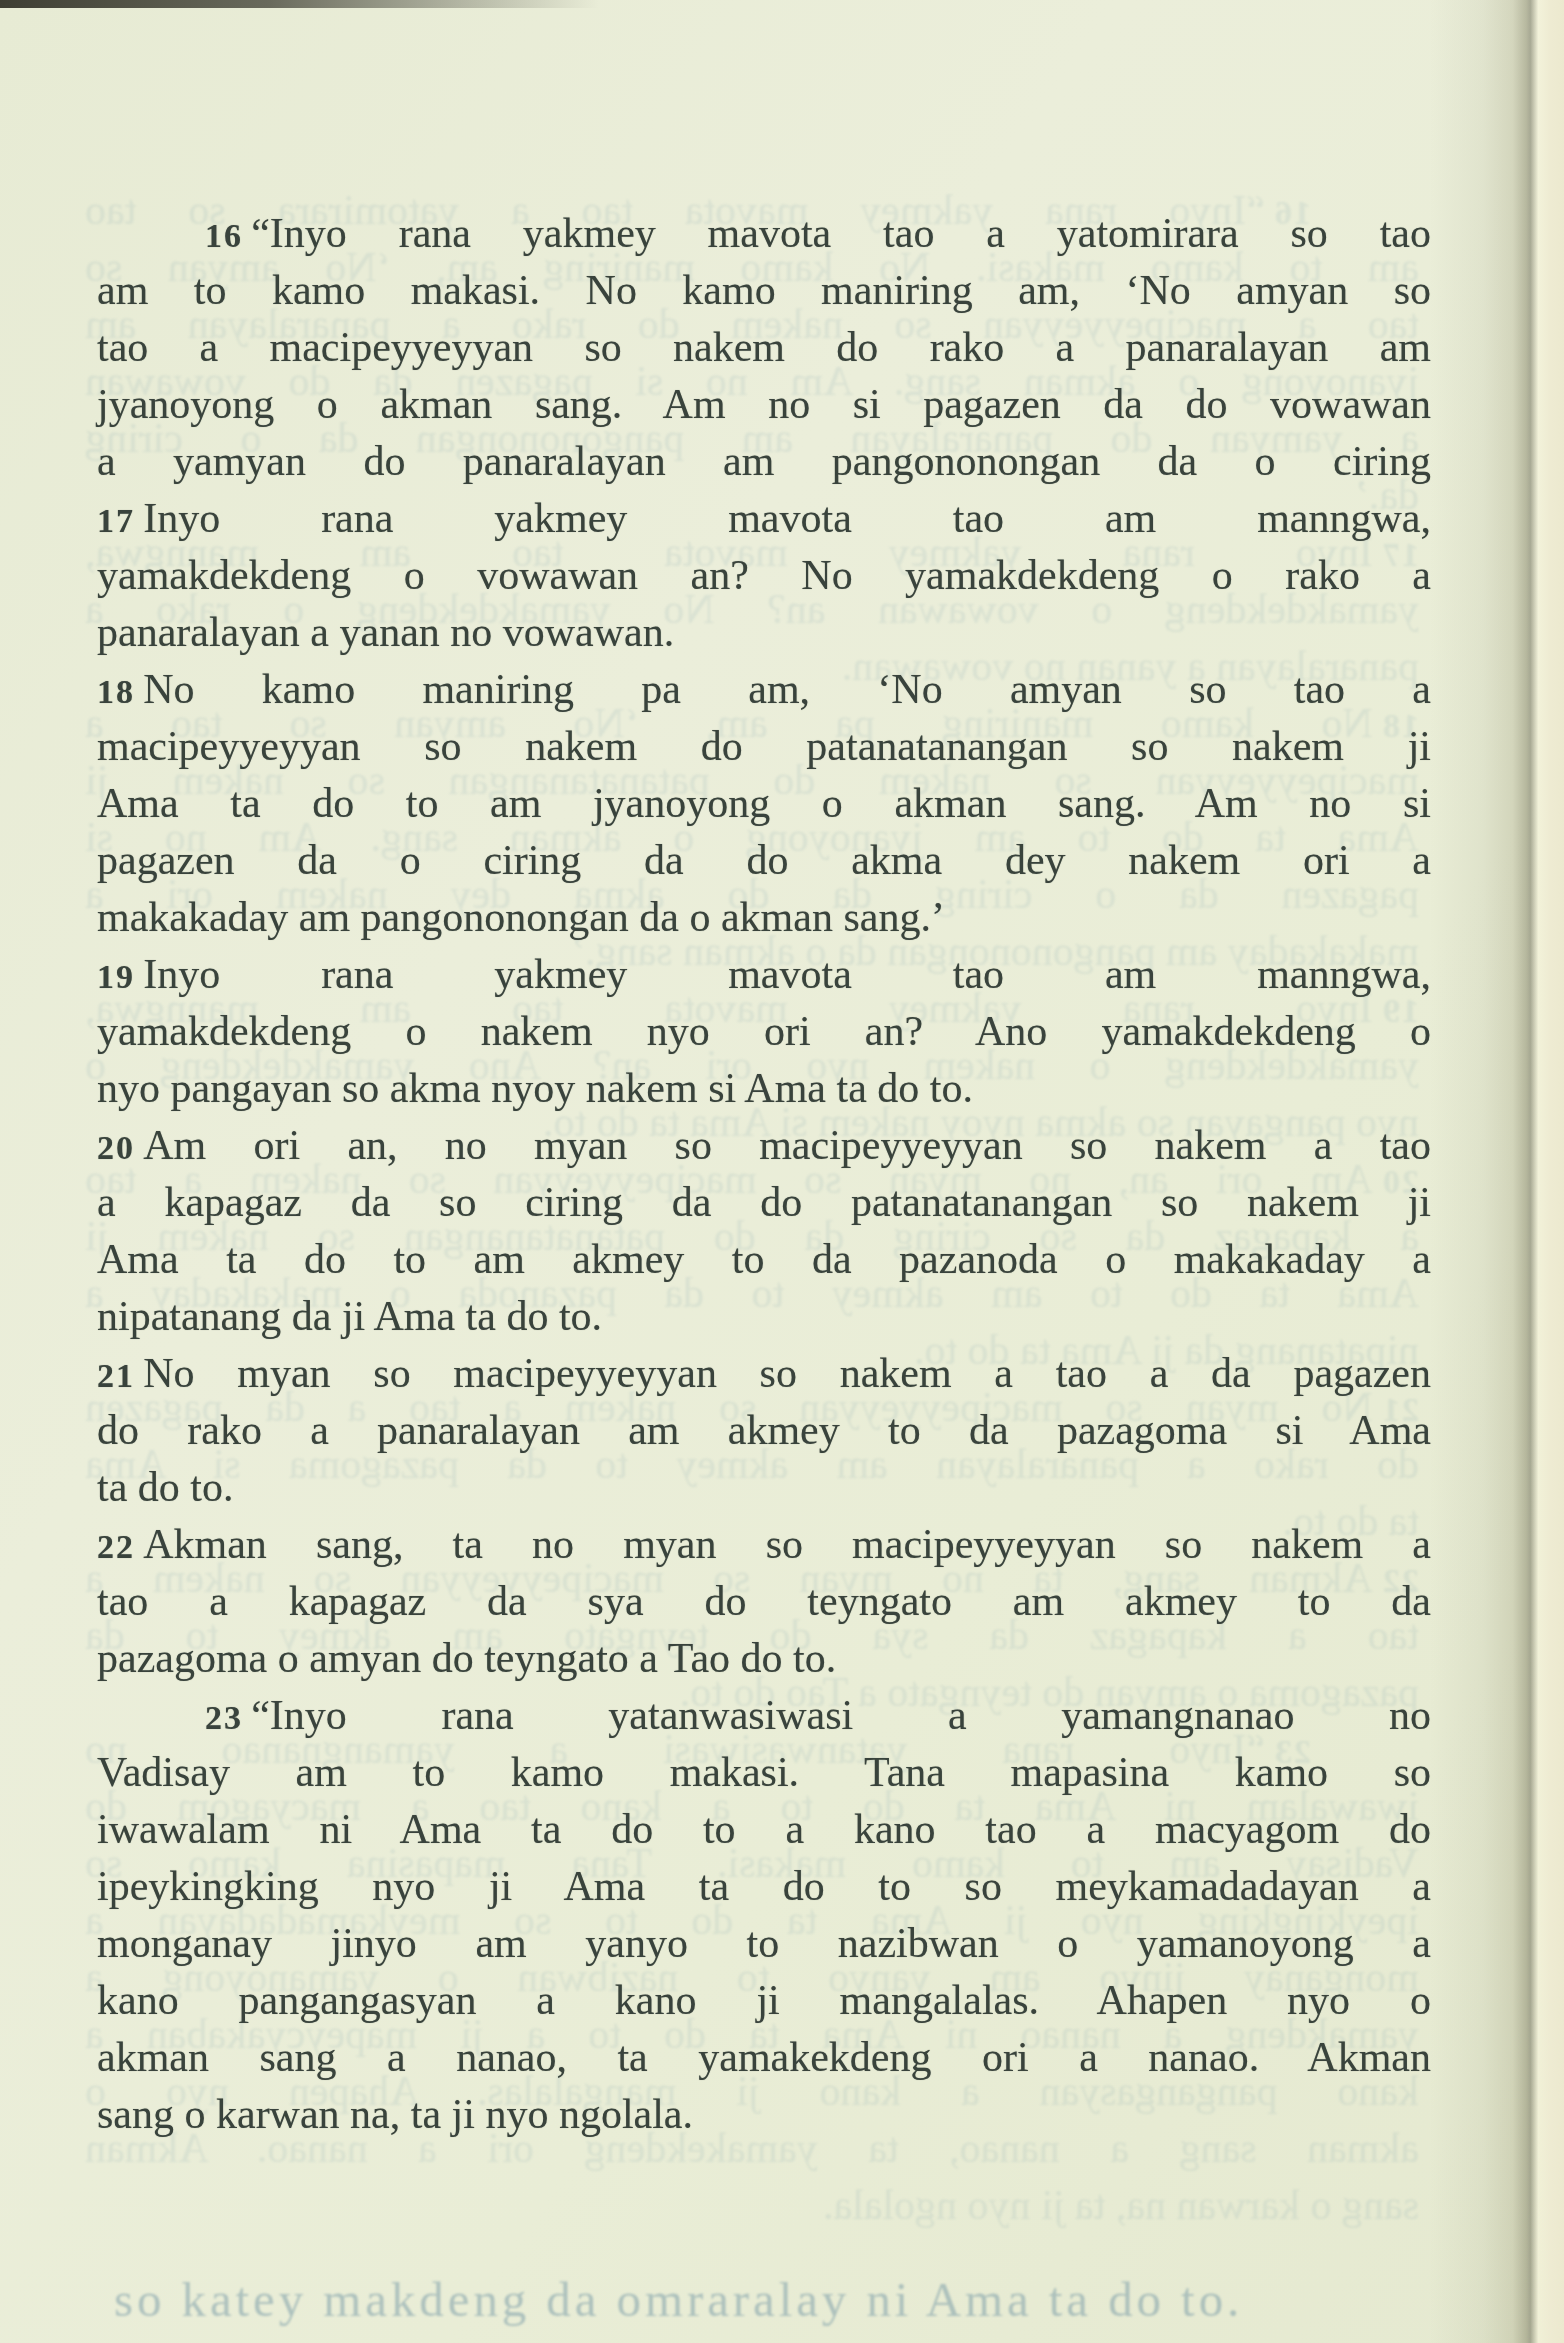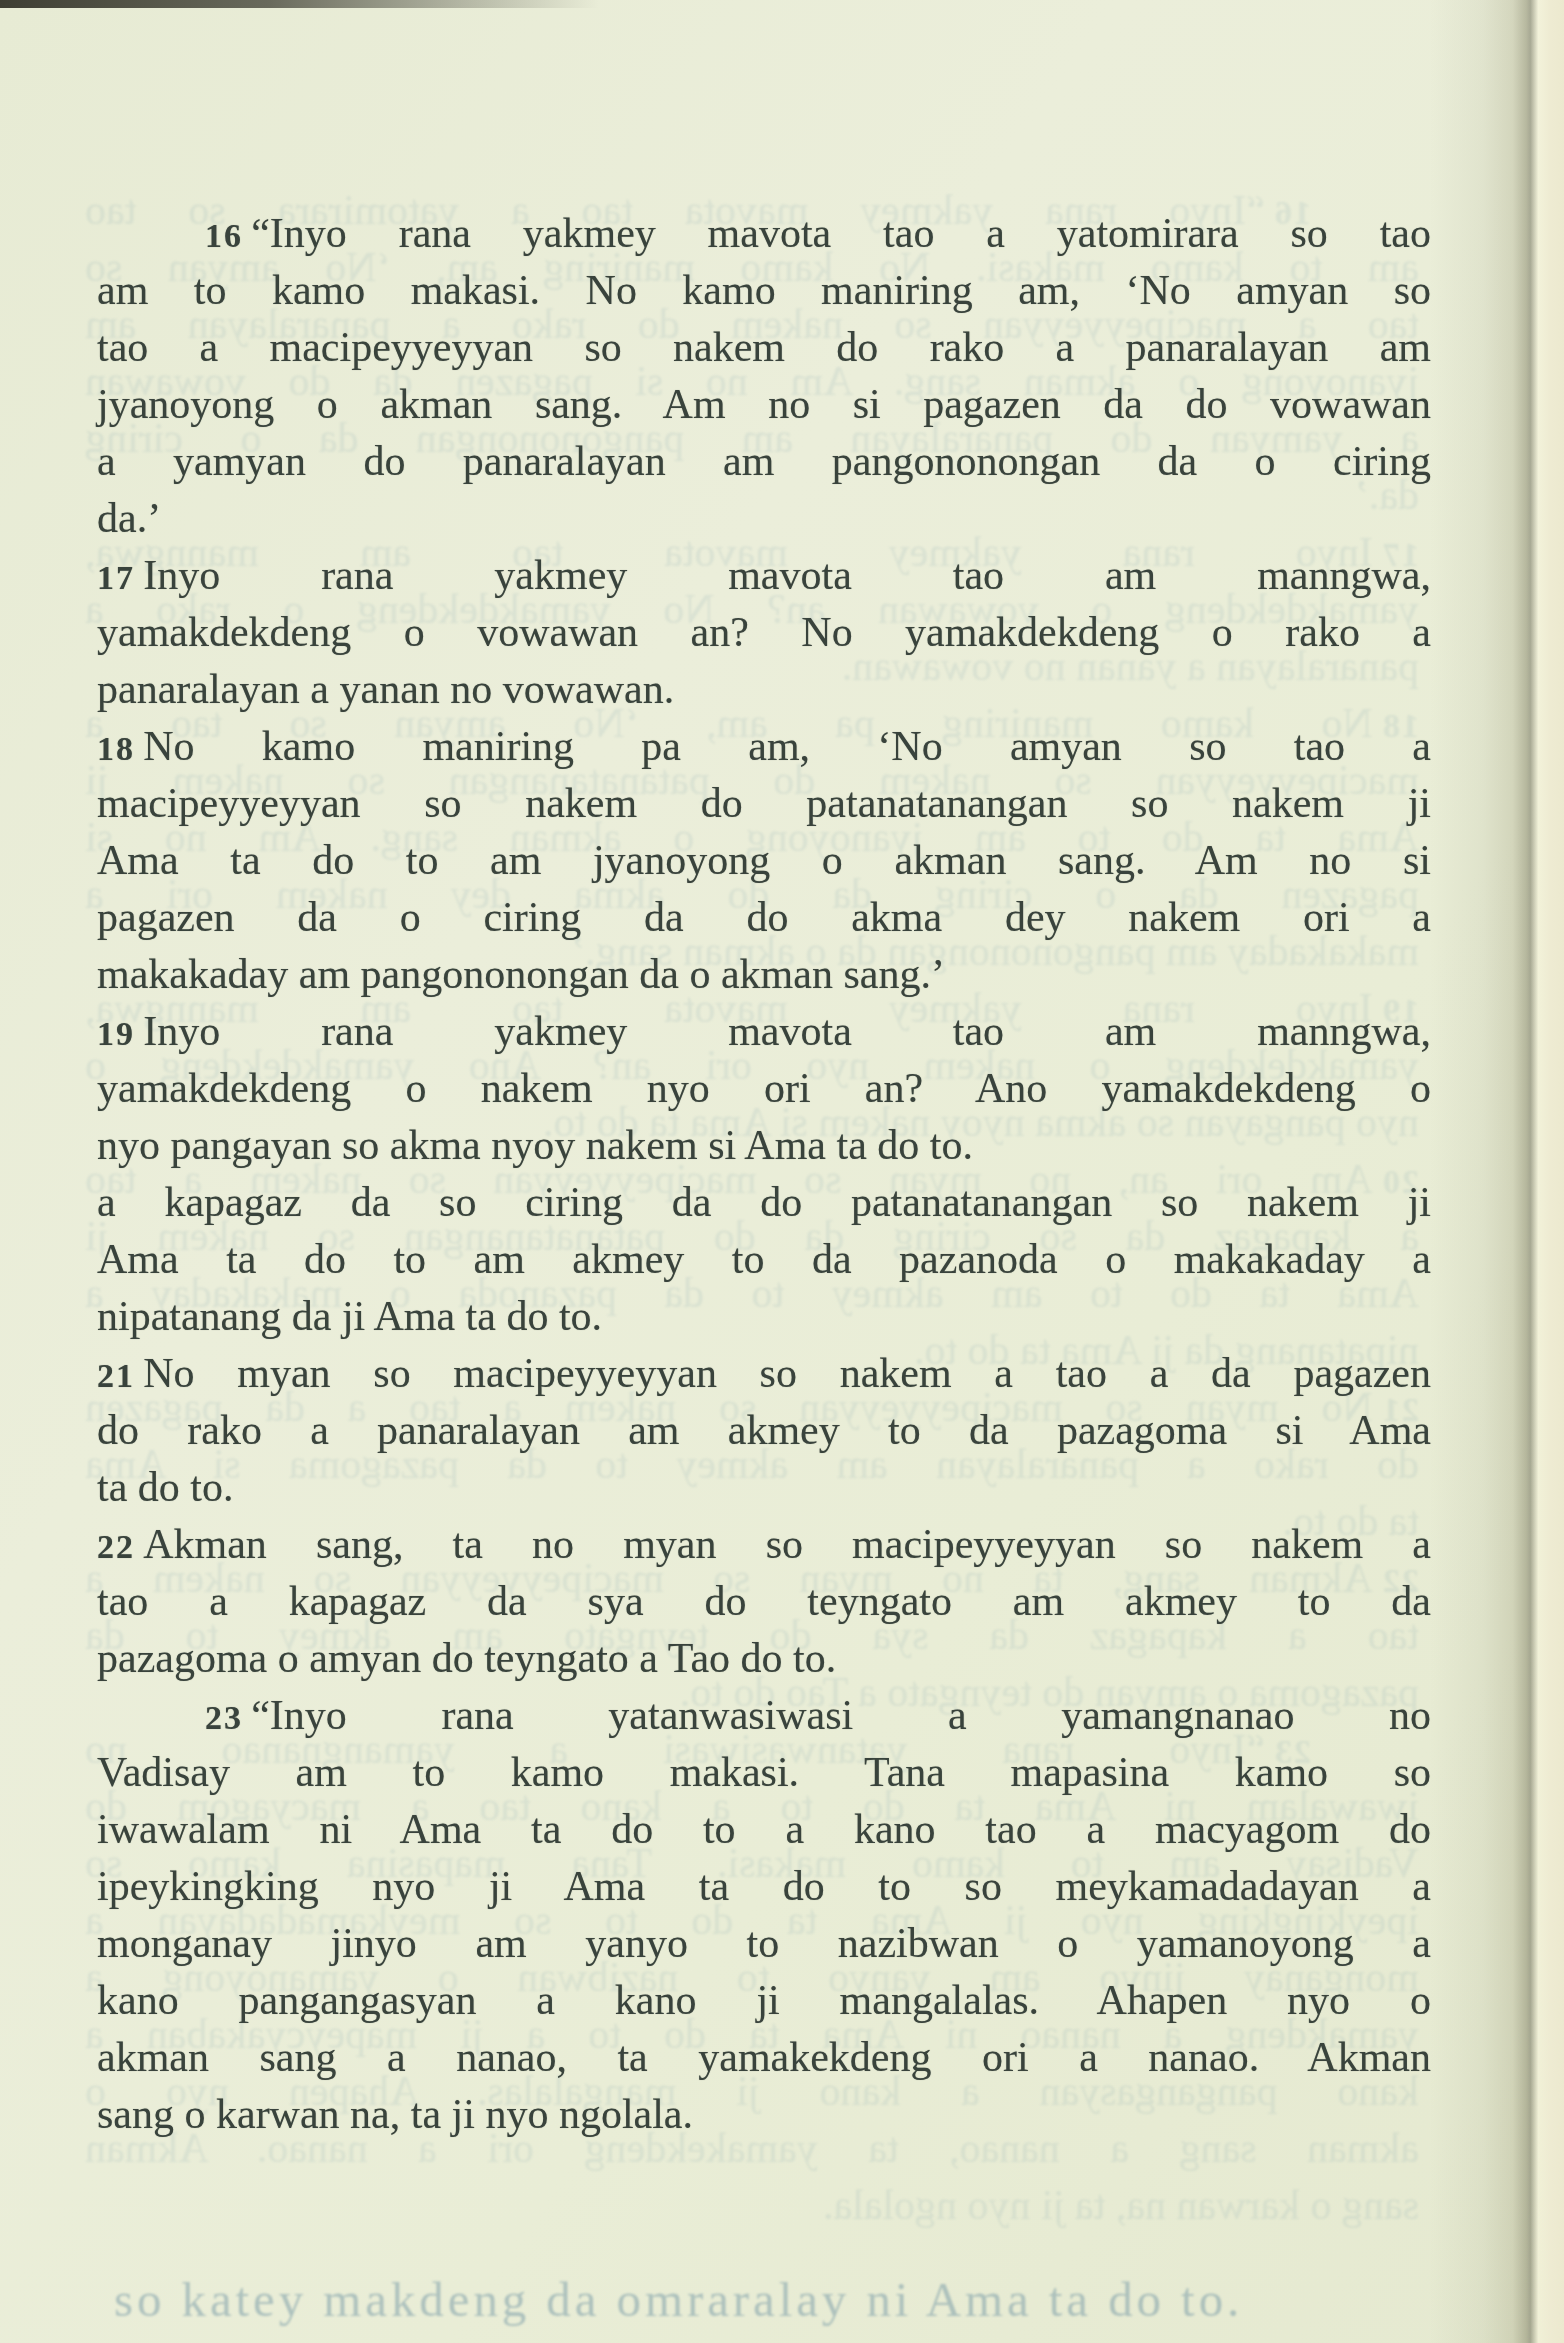--- a/index.html
+++ b/index.html
@@ -117,32 +117,32 @@
       <div class="line">akman sang a nanao, ta yamakekdeng ori a nanao. Akman</div>
       <div class="line noj">sang o karwan na, ta ji nyo ngolala.</div>
     </div>
 
   <div class="text-block" id="text-block">
       <div class="line indent"><span class="vnum">16</span> “Inyo rana yakmey mavota tao a yatomirara so tao</div>
       <div class="line">am to kamo makasi. No kamo maniring am, ‘No amyan so</div>
       <div class="line">tao a macipeyyeyyan so nakem do rako a panaralayan am</div>
       <div class="line">jyanoyong o akman sang. Am no si pagazen da do vowawan</div>
       <div class="line">a yamyan do panaralayan am pangononongan da o ciring</div>
-      <div class="line noj">da.’</div>
       <div class="line"><span class="vnum">17</span> Inyo rana yakmey mavota tao am manngwa,</div>
       <div class="line">yamakdekdeng o vowawan an? No yamakdekdeng o rako a</div>
       <div class="line noj">panaralayan a yanan no vowawan.</div>
       <div class="line"><span class="vnum">18</span> No kamo maniring pa am, ‘No amyan so tao a</div>
       <div class="line">macipeyyeyyan so nakem do patanatanangan so nakem ji</div>
       <div class="line">Ama ta do to am jyanoyong o akman sang. Am no si</div>
       <div class="line">pagazen da o ciring da do akma dey nakem ori a</div>
       <div class="line noj">makakaday am pangononongan da o akman sang.’</div>
       <div class="line"><span class="vnum">19</span> Inyo rana yakmey mavota tao am manngwa,</div>
       <div class="line">yamakdekdeng o nakem nyo ori an? Ano yamakdekdeng o</div>
       <div class="line noj">nyo pangayan so akma nyoy nakem si Ama ta do to.</div>
+      <div class="line"><span class="vnum">20</span> Am ori an, no myan so macipeyyeyyan so nakem a tao</div>
       <div class="line">a kapagaz da so ciring da do patanatanangan so nakem ji</div>
       <div class="line">Ama ta do to am akmey to da pazanoda o makakaday a</div>
       <div class="line noj">nipatanang da ji Ama ta do to.</div>
       <div class="line"><span class="vnum">21</span> No myan so macipeyyeyyan so nakem a tao a da pagazen</div>
       <div class="line">do rako a panaralayan am akmey to da pazagoma si Ama</div>
       <div class="line noj">ta do to.</div>
       <div class="line"><span class="vnum">22</span> Akman sang, ta no myan so macipeyyeyyan so nakem a</div>
       <div class="line">tao a kapagaz da sya do teyngato am akmey to da</div>
       <div class="line noj">pazagoma o amyan do teyngato a Tao do to.</div>
       <div class="line indent"><span class="vnum">23</span> “Inyo rana yatanwasiwasi a yamangnanao no</div>

